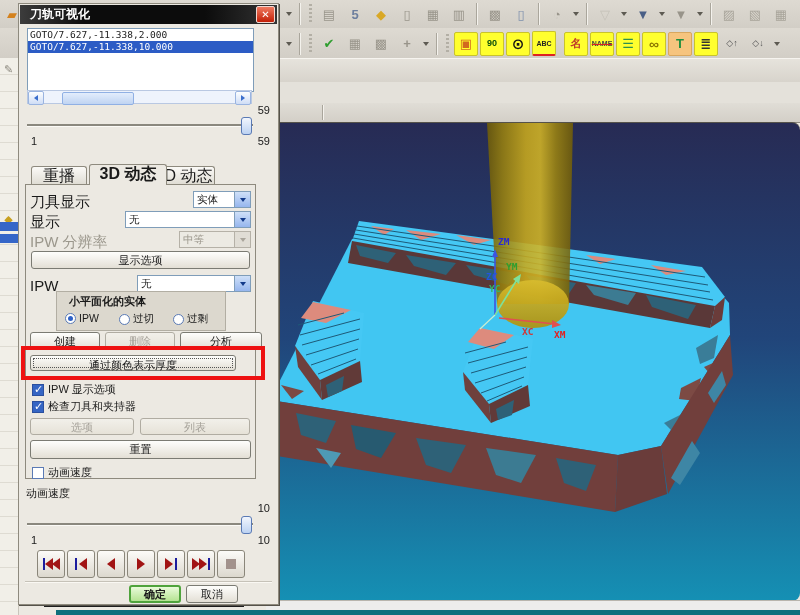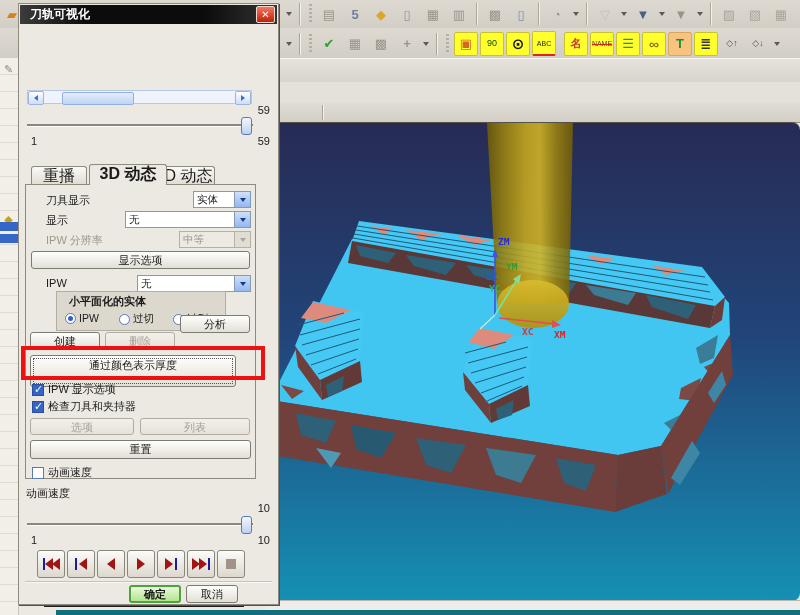--- a/index.html
+++ b/index.html
@@ -9,21 +9,21 @@
   
   .tb-row{position:absolute;left:0;width:800px;background:linear-gradient(#dedad2,#d2cec6);border-bottom:1px solid #bcb8ae;}
   #tb1{top:0;height:28px;}
   #tb2{top:28px;height:30px;}
   .tb-group{position:absolute;top:2px;display:flex;align-items:center;gap:2px;}
   .grip{width:3px;height:20px;margin:0 3px;background:repeating-linear-gradient(#b3afa5 0 2px,transparent 2px 4px);}
   .sep{width:1px;height:22px;background:#aaa69c;border-right:1px solid #f4f2ed;margin:0 3px;}
   .tbi{width:22px;height:22px;display:flex;align-items:center;justify-content:center;
        font-size:13px;line-height:1;color:#98948a;border:1px solid transparent;border-radius:2px;}
   .tbi.yellow{background:#ffff2e;border:1px solid #c9c32a;font-weight:bold;}
-  .tbi.small-text{font-size:7px;font-weight:normal;letter-spacing:0;}
+  .tbi.small-text{font-size:7px;font-weight:bold;letter-spacing:0;}
   .caret{width:0;height:0;border-left:3px solid transparent;border-right:3px solid transparent;border-top:4px solid #5d5a52;margin:0 2px;}
   
   .band{position:absolute;left:0;width:800px;}
   #band1{top:58px;height:24px;background:linear-gradient(#e6e3dc,#d7d3cb);border-top:1px solid #f6f4ef;border-bottom:1px solid #b5b1a7;}
   #band2{top:82px;height:21px;background:#e4e1da;border-bottom:1px solid #c4c0b6;}
   #band3{top:103px;height:19px;background:linear-gradient(#e0ddd6,#d3cfc7);border-bottom:1px solid #8c887e;}
   #band3 .vdiv{position:absolute;left:322px;top:2px;width:1px;height:15px;background:#a9a59b;border-right:1px solid #f4f2ed;}
   
   #left-rail{position:absolute;left:0;top:58px;width:18px;height:557px;
      background:repeating-linear-gradient(#f1efe8 0 16px,#dedbd2 16px 17px);border-right:1px solid #c9c5bb;}
@@ -60,21 +60,21 @@
   .slider .track{position:absolute;left:0;right:0;top:8px;height:2px;background:#8a887e;border-bottom:1px solid #fbfaf6;}
   .slider .thumb{position:absolute;top:1px;width:9px;height:16px;border:1px solid #5a7ab5;border-radius:3px;
      background:linear-gradient(#f2f6fd,#bcd2f2);}
   #feedrate{position:absolute;left:7px;top:146px;}
   
   .tab{position:absolute;top:162px;height:19px;line-height:18px;text-align:center;
      border:1px solid #8e8a7e;border-bottom:none;border-radius:3px 3px 0 0;
      background:linear-gradient(#fbfaf7,#dedbd2);font-size:16px;box-sizing:border-box;}
   .tab.active{top:160px;height:21px;background:#ece9e2;z-index:3;font-weight:bold;}
   #panel{position:absolute;left:6px;top:180px;width:229px;height:293px;border:1px solid #8e8a7e;background:#ece9e2;}
-  .p-label{position:absolute;left:20px;font-size:11px;}
+  .p-label{position:absolute;left:4px;font-size:15px;}
   .p-label.dis{color:#9b978c;}
   
   .combo{position:absolute;height:17px;background:#fff;border:1px solid #7f9db9;box-sizing:border-box;display:flex;}
   .combo .val{flex:1;font-size:10.5px;line-height:15px;padding-left:3px;overflow:hidden;}
   .combo .cbtn{width:15px;background:linear-gradient(#cfe0f8,#96b6ee);border-left:1px solid #7f9db9;
      display:flex;align-items:center;justify-content:center;}
   .combo .cbtn i{width:0;height:0;border-left:3.5px solid transparent;border-right:3.5px solid transparent;border-top:4.5px solid #123a8a;}
   .combo.dis{background:#eceae3;border-color:#b5b1a7;}
   .combo.dis .val{color:#9a968b;}
   .combo.dis .cbtn{background:#e0ddd5;border-left-color:#b5b1a7;}
@@ -288,20 +288,24 @@
 </svg>
 </div>
 <div id="status-bar"></div>
 <div id="teal-line"></div>
 <div id="dlg-shadow"></div>
 
 <div id="dialog">
   <div id="dlg-title">刀轨可视化</div>
   <div id="dlg-close">✕</div>
 
+  <div id="goto-list">
+    <div class="goto-row">GOTO/7.627,-11.338,2.000</div>
+    <div class="goto-row sel">GOTO/7.627,-11.338,10.000</div>
+  </div>
 
   <div id="hscroll">
     <span class="sb-btn">
         <i class="sb-tri-l"></i>
       </span>
     <span style="flex:1;position:relative">
         <span id="sb-thumb"></span>
       </span>
     <span class="sb-btn">
         <i class="sb-tri-r"></i>
@@ -361,22 +365,22 @@
         <span class="radio"></span>
         <span>过切</span>
       </span>
       <span class="radio-item" style="left:116px">
         <span class="radio"></span>
         <span>过剩</span>
       </span>
     </div>
     <div class="btn" style="left:4px;top:147px;width:70px">创建</div>
     <div class="btn dis" style="left:79px;top:147px;width:70px">删除</div>
-    <div class="btn" style="left:154px;top:130px;width:70px">分析</div>
-    <div class="btn focus-dotted" style="left:4px;right:19px;top:170px;height:32px;line-height:18px">通过颜色表示厚度</div>
+    <div class="btn" style="left:154px;top:147px;width:82px">分析</div>
+    <div class="btn focus-dotted" style="left:4px;right:19px;top:170px;height:16px;line-height:18px">通过颜色表示厚度</div>
     <div class="cb-row" style="top:197px">
       <span class="cb checked"></span>
       <span>IPW 显示选项</span>
     </div>
     <div class="cb-row" style="top:214px">
       <span class="cb checked"></span>
       <span>检查刀具和夹持器</span>
     </div>
     <div class="btn dis" style="left:4px;top:233px;width:104px;height:17px">选项</div>
     <div class="btn dis" style="left:114px;top:233px;width:110px;height:17px">列表</div>

